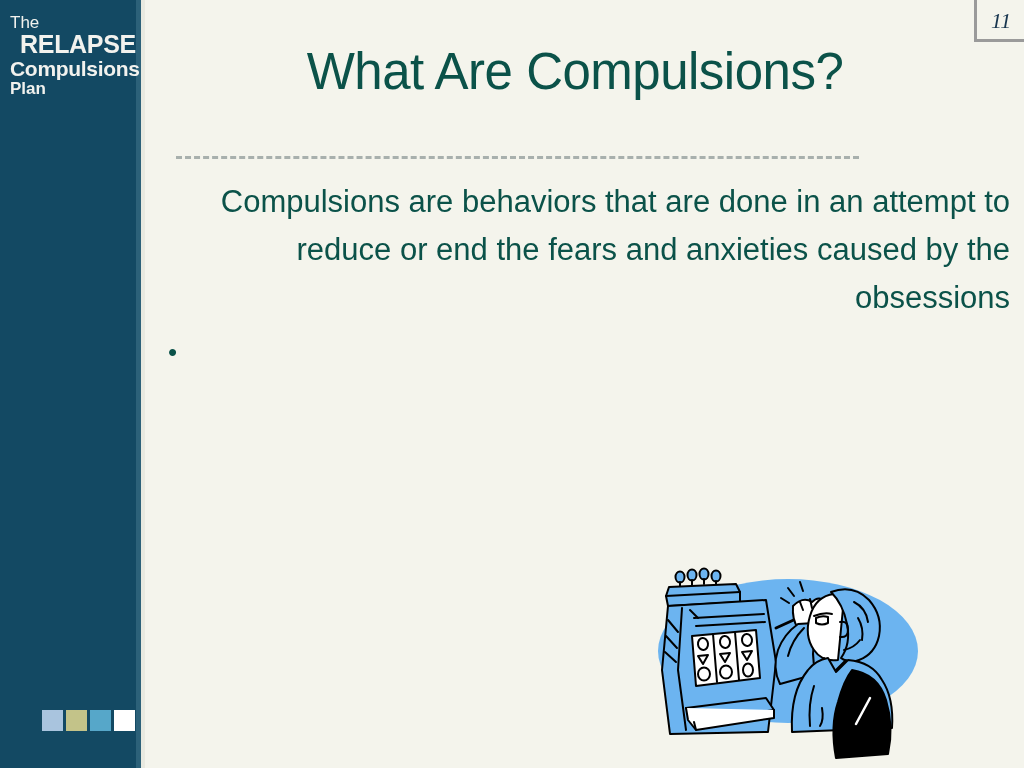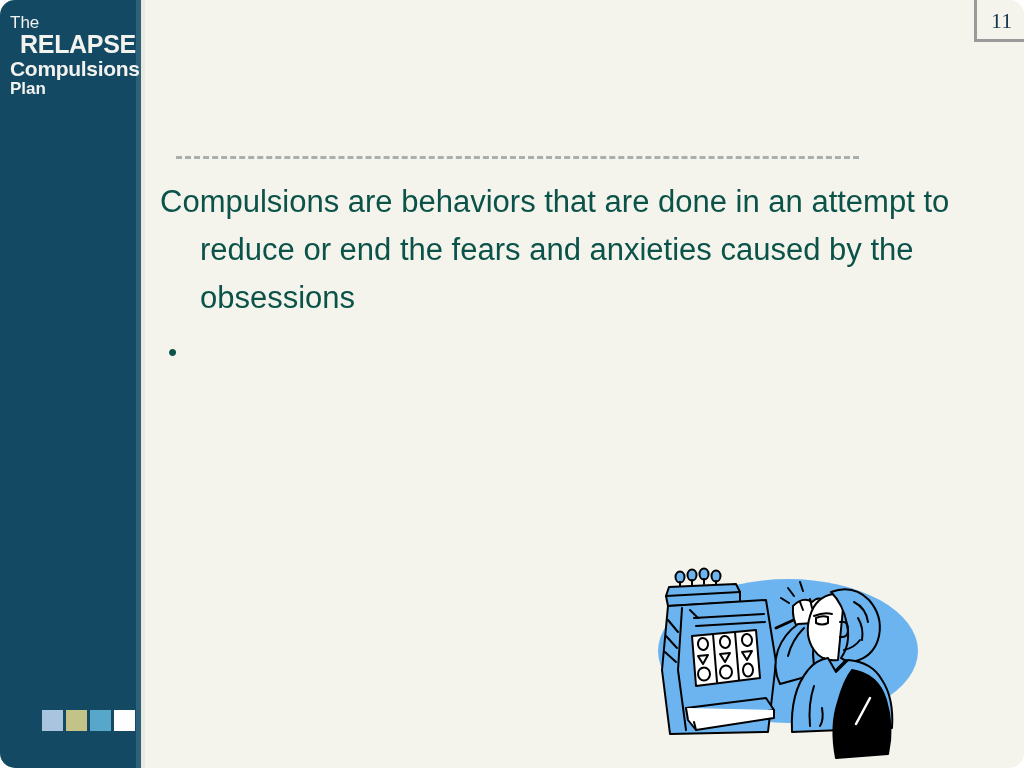--- a/index.html
+++ b/index.html
@@ -9,21 +9,20 @@
   }
   body {
     font-family: "Liberation Sans", sans-serif;
   }
   #slide {
     position: relative;
     width: 1024px;
     height: 768px;
     background: #f4f4ec;
     overflow: hidden;
-    border-radius: 15px;
   }
 
   
   #sidebar {
     position: absolute;
     left: 0;
     top: 0;
     width: 136px;
     height: 768px;
     background: #134963;
@@ -105,20 +104,21 @@
     border-bottom: 3px solid #9a9a9a;
     box-sizing: border-box;
   }
   #page-number-box .pn {
     position: absolute;
     left: 14px;
     top: 14px;
     font-size: 22px;
     color: #18364f;
     font-family: "Liberation Serif", serif;
+    font-style: italic;
   }
 
   
   #title {
     position: absolute;
     left: 180px;
     top: 42px;
     width: 790px;
     text-align: center;
     font-size: 51px;
@@ -144,20 +144,21 @@
     top: 178px;
     width: 850px;
     color: #0b5249;
     font-size: 31px;
     line-height: 48px;
   }
   .para {
     padding-left: 40px;
     text-indent: -40px;
     margin: 0 0 6px 0;
+    text-align: right;
   }
   .bullet-row {
     position: relative;
     padding-left: 44px;
     margin: 0;
   }
   .bullet-dot {
     position: absolute;
     left: 8px;
     top: 0px;
@@ -195,20 +196,21 @@
     <span class="sw" style="background:#a9c4de"></span>
     <span class="sw" style="background:#c3c389"></span>
     <span class="sw" style="background:#56a7c9"></span>
     <span class="sw" style="background:#ffffff"></span>
   </div>
 
   <div id="page-number-box">
     <span class="pn">11</span>
   </div>
 
+  <div id="title">What Are Compulsions?</div>
 
   <div id="divider"></div>
 
   <div id="body-text">
     <p class="para">Compulsions are behaviors that are done in an attempt to reduce or end the fears and anxieties caused by the obsessions</p>
     <div class="bullet-row">
       <span class="bullet-dot">•</span>
     </div>
   </div>
 

